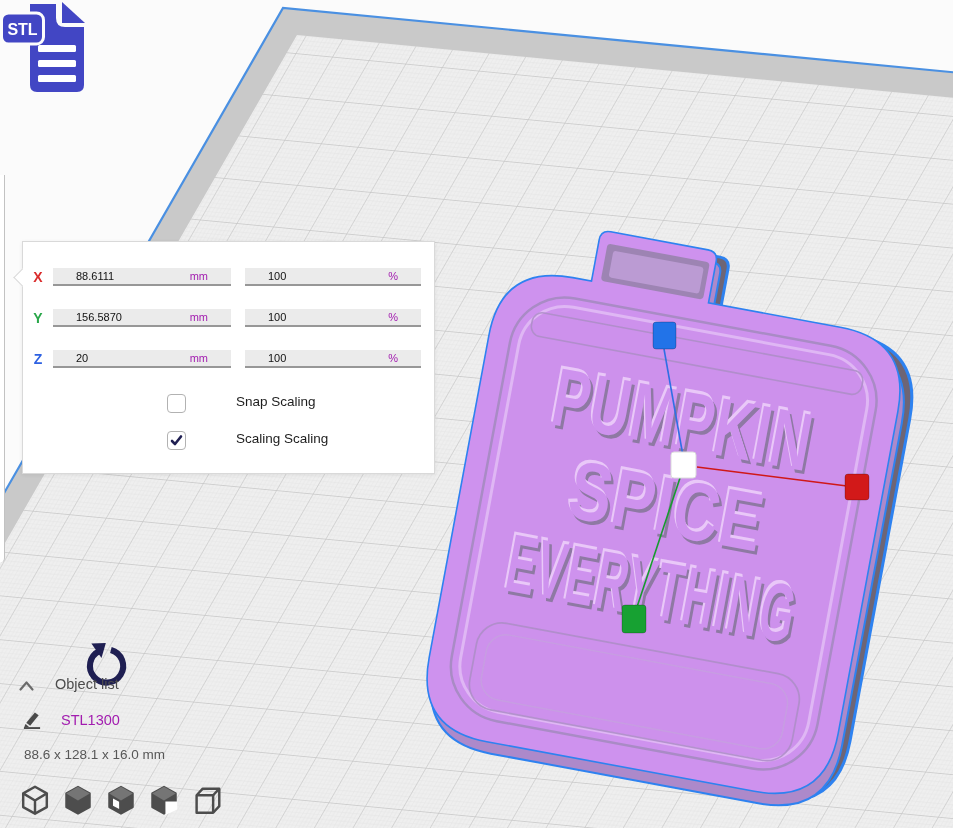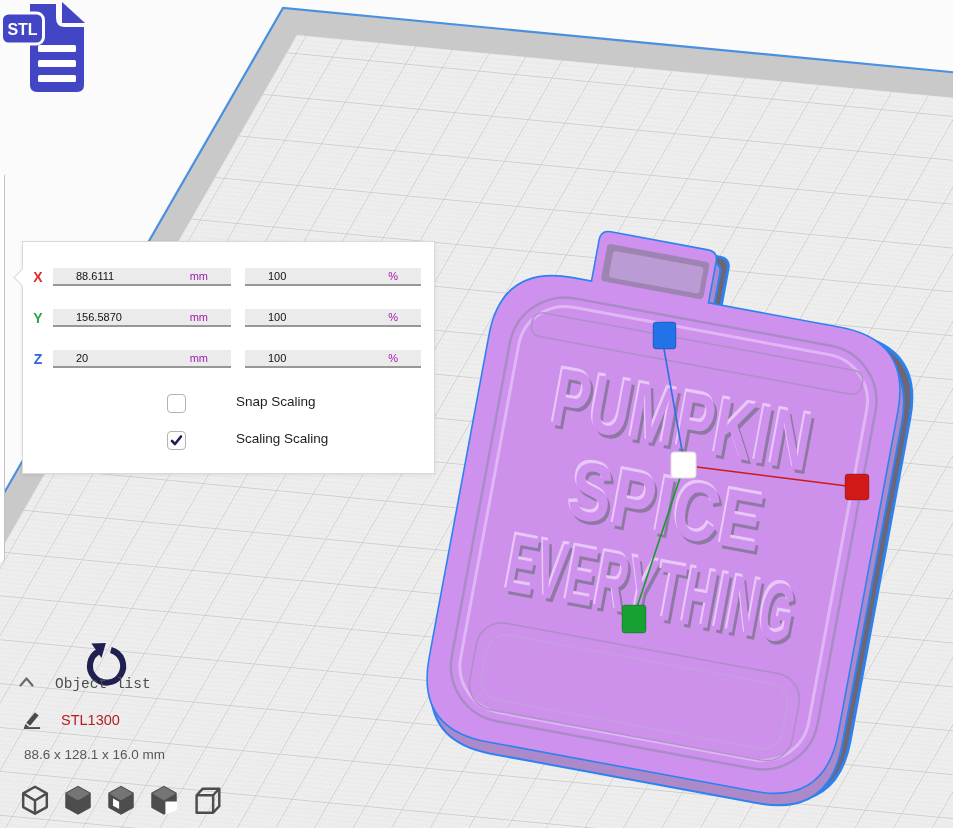--- a/index.html
+++ b/index.html
@@ -33,24 +33,24 @@
   .unit { color:#a21caf; }
   .reset-btn { position:absolute; left:60px; top:398px; width:50px; height:52px; cursor:pointer; }
   .check-row { position:absolute; left:144px; display:flex; align-items:flex-start;gap:40px; }
   .check-row.c0 { top:152px; } .check-row.c1 { top:189px; }
   .checkbox { width:19px; height:19px; background:#fff; border:1px solid #b2b2b2; border-radius:4px;
     margin-right:10px; display:flex; align-items:center; justify-content:center; }
   .check-label { font-size:13.5px; color:#1d1d1d; }
 
   
   .objectlist { position:absolute; left:0; top:668px; width:260px; }
-  .ol-header { position:absolute; left:18px; top:8px; display:flex; align-items:flex-start; cursor:pointer;font-family:Liberation Mono, monospace; }
+  .ol-header { position:absolute; left:18px; top:8px; display:flex; align-items:flex-end; cursor:pointer; }
   .ol-header .txt { margin-left:20px; font-size:14.5px; color:#4c4c4c; }
   .ol-item { position:absolute; left:22px; top:42px; display:flex; align-items:center; cursor:pointer; }
-  .ol-item .txt { margin-left:18px; font-size:14.5px; color:#b91c1c; }
+  .ol-item .txt { margin-left:18px; font-size:14.5px; color:#a21caf; }
   .ol-dims { position:absolute; left:24px; top:79px; font-size:13.5px; color:#575757; }
   .mesh-row { position:absolute; left:18px; top:115px; display:flex; gap:9px; }
   .mesh-btn { width:34px; height:34px; cursor:pointer; }
 
   svg text.embossed { font-family:"Liberation Sans", sans-serif; font-weight:bold; letter-spacing:1px; }
 </style>
 </head>
 <body>
 
 <div class="stage">

